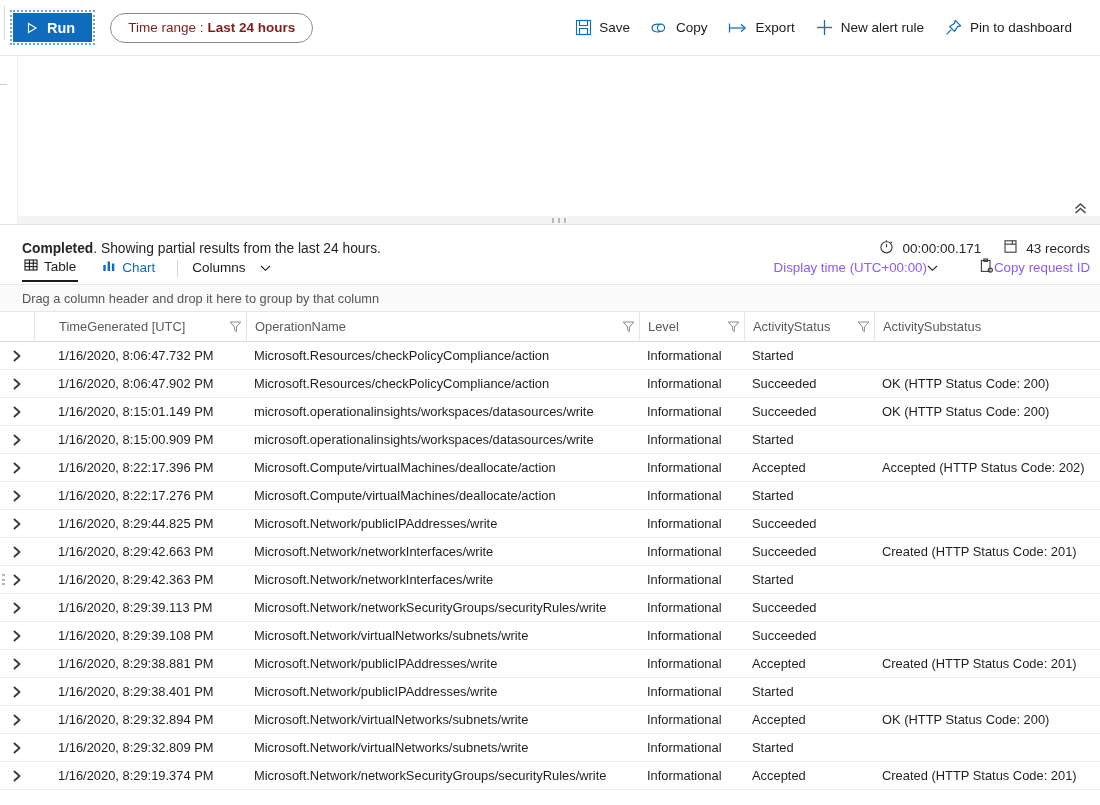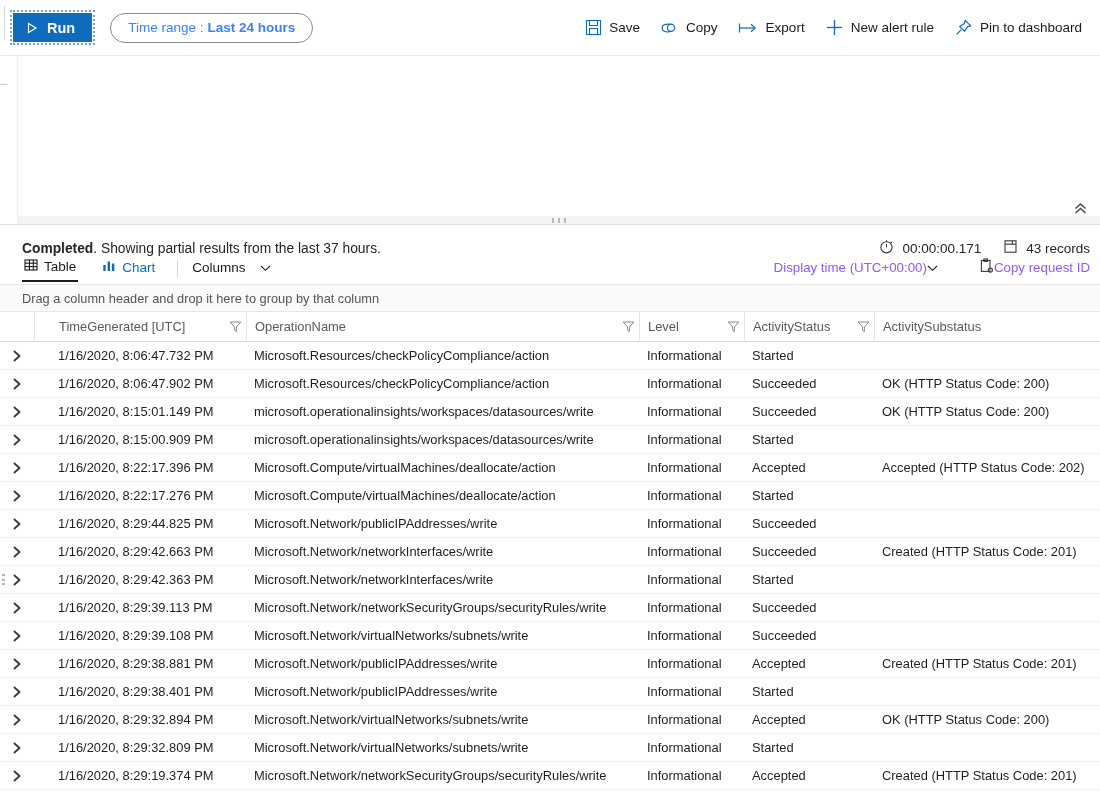--- a/index.html
+++ b/index.html
@@ -47,33 +47,33 @@
 
   .timerange {
     margin-left: 18px;
     height: 30px;
     border: 1px solid #8a8a8a;
     border-radius: 15px;
     padding: 0 17px;
     display: flex;
     align-items: center;
     font-size: 13.5px;
-    color: #3b82f6;
+    color: #7f1d1d;
     cursor: pointer;
     background: #fff;
     white-space: nowrap;
   }
   .timerange b { font-weight: bold; margin-left: 4px; }
 
   .tool-actions {
     margin-left: auto;
     display: flex;
     align-items: center;
     gap: 0px;
-    padding-right: 8px;
+    padding-right: 18px;
     justify-content: center;
   }
   .tool-btn {
     display: flex;
     align-items: center;
     gap: 7px;
     font-size: 13.5px;
     color: #1b1b1b;
     padding: 6px 10px;
     cursor: pointer;
@@ -356,21 +356,21 @@
     <i></i>
     <i></i>
     <i></i>
   </div>
 </div>
 
 <div class="results-head">
 
   <div class="status-row">
     <div>
-      <span class="done">Completed</span><span>. Showing partial results from the last 37 hours.</span>
+      <span class="done">Completed</span><span>. Showing partial results from the last 24 hours.</span>
     </div>
 
     <div class="status-meta">
       <span class="mi">
         <span>
           <svg width="15" height="15" viewBox="0 0 15 15">
             <circle cx="7.5" cy="8.3" r="5.6" fill="none" stroke="#3a3a3a" stroke-width="1.1"></circle>
             <line x1="7.5" y1="8.3" x2="7.5" y2="5" stroke="#3a3a3a" stroke-width="1.1"></line>
             <line x1="7.5" y1="1.2" x2="7.5" y2="2.7" stroke="#3a3a3a" stroke-width="1.1"></line>
             <line x1="11.6" y1="2.6" x2="12.8" y2="3.8" stroke="#3a3a3a" stroke-width="1.1"></line>

